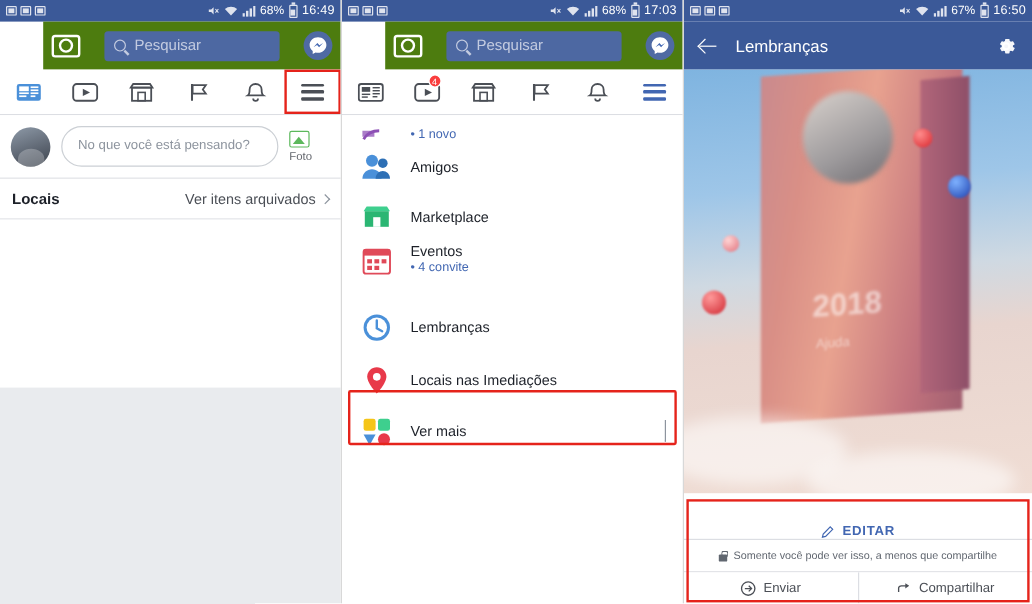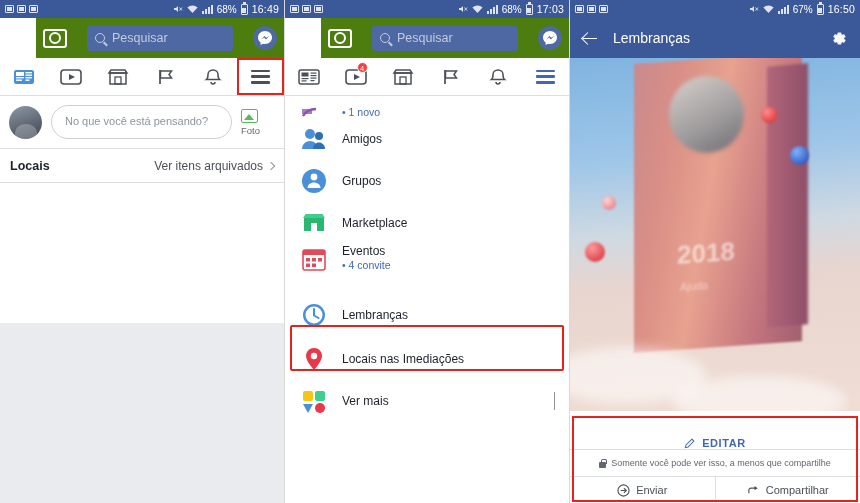--- a/index.html
+++ b/index.html
@@ -510,32 +510,20 @@
               <circle cx="20" cy="12" r="4" fill="#2d6fb5"></circle>
               <path d="M3 25c0-5 4-8 8-8s8 3 8 8z" fill="#4a90d9"></path>
               <path d="M14 25c0-4 3-6.5 6-6.5s6 2.5 6 6.5z" fill="#2d6fb5"></path>
             </svg>
         </div>
         <div class="mi-text">
           <span class="mi-label">Amigos</span>
         </div>
       </div>
 
-      <div class="menu-item">
-        <div class="mi-icon">
-          <svg width="30" height="30" viewBox="0 0 30 30">
-              <circle cx="15" cy="15" r="12" fill="#4a90d9"></circle>
-              <circle cx="15" cy="11" r="3.4" fill="#fff"></circle>
-              <path d="M8.5 22c0-3.4 2.9-5.6 6.5-5.6s6.5 2.2 6.5 5.6z" fill="#fff"></path>
-            </svg>
-        </div>
-        <div class="mi-text">
-          <span class="mi-label">Grupos</span>
-        </div>
-      </div>
 
       <div class="menu-item">
         <div class="mi-icon">
           <svg width="30" height="30" viewBox="0 0 30 30">
               <path d="M4 10l2.5-4h17L26 10z" fill="#3ecf8e"></path>
               <rect x="5" y="10" width="20" height="13" fill="#2bb673"></rect>
               <rect x="12" y="15" width="6" height="8" fill="#fff"></rect>
             </svg>
         </div>
         <div class="mi-text">

